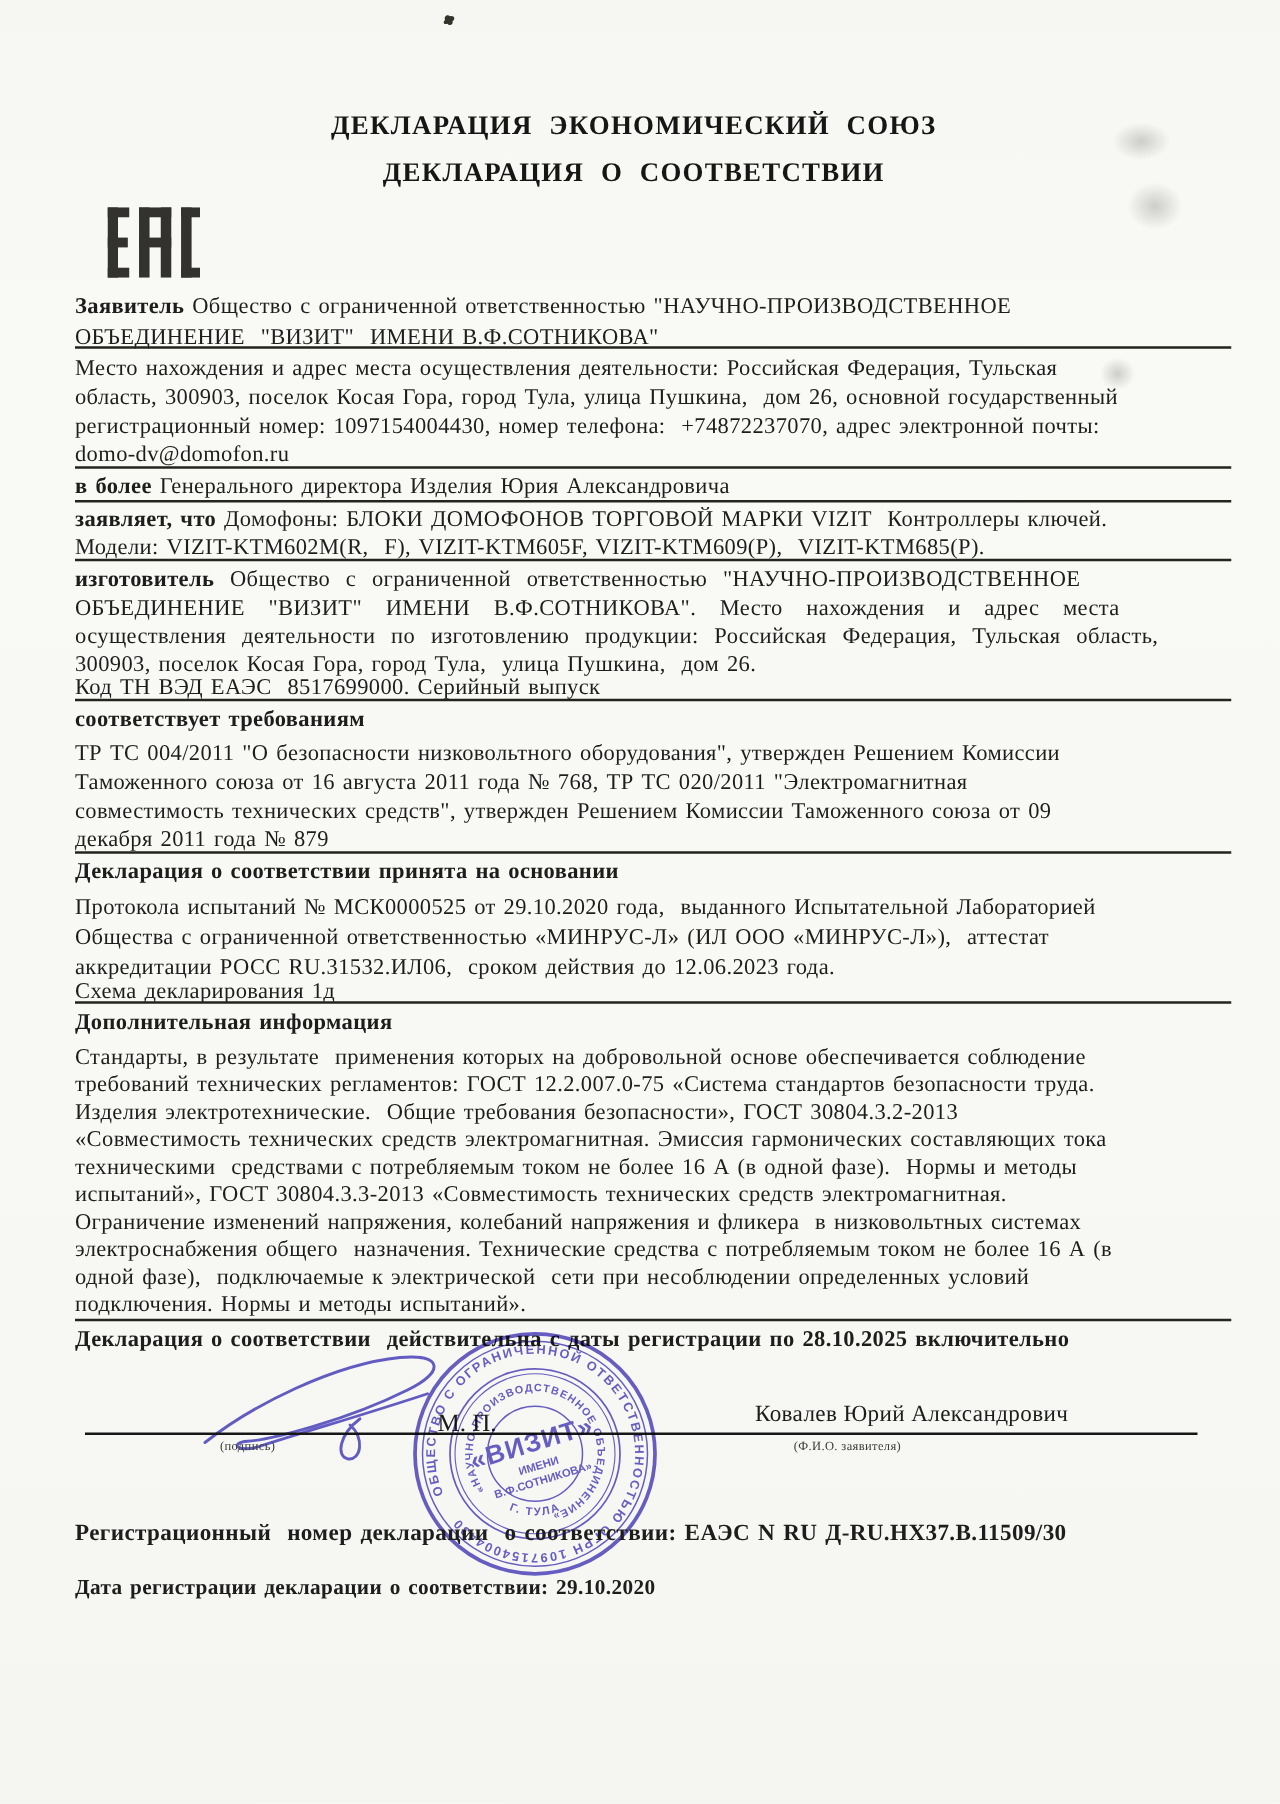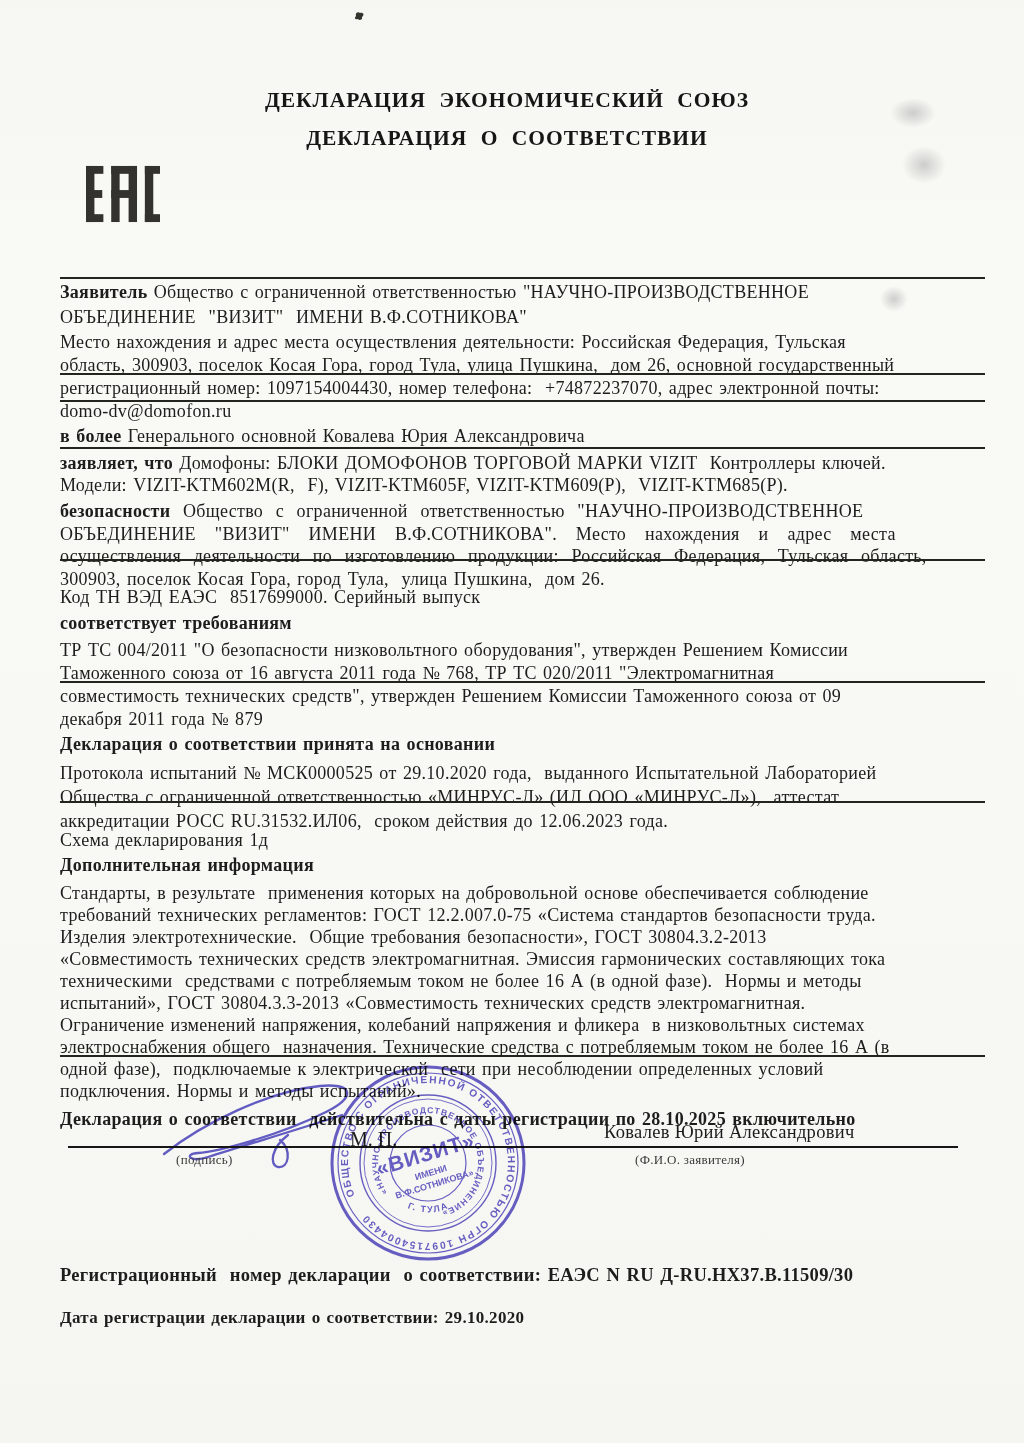--- a/index.html
+++ b/index.html
@@ -5,30 +5,30 @@
   html,body{margin:0;padding:0;}
   body{
     width:1024px;height:1443px;position:relative;overflow:hidden;
     background:linear-gradient(180deg,#f6f6f3 0%,#f9f9f6 18%,#f8f8f5 60%,#f5f5f2 100%);
     font-family:"Liberation Serif","DejaVu Serif",serif;color:#1c1c1c;
   }
   .abs{position:absolute;}
   .txt{
     position:absolute;left:60px;width:925px;
     font-size:18px;line-height:23px;letter-spacing:.3px;word-spacing:1.5px;
-    white-space:pre-wrap;color:#1d1d1b;margin-top:48px;
+    white-space:pre-wrap;color:#1d1d1b;
   }
   .txt b{font-weight:bold;}
   .title{
     position:absolute;left:42px;width:930px;text-align:center;
     font-size:21.5px;font-weight:bold;letter-spacing:1px;word-spacing:7px;color:#161614;
   }
   .heading{font-weight:bold;}
   .rule{position:absolute;height:2px;background:#24241f;}
-  .caption{position:absolute;font-size:13px;color:#3a3a38;letter-spacing:.3px;}
+  .caption{position:absolute;font-size:10px;color:#3a3a38;letter-spacing:.3px;}
   .smudge{position:absolute;border-radius:50%;
     background:radial-gradient(closest-side,rgba(140,140,138,.40),rgba(140,140,138,0));
   }
   .ink{mix-blend-mode:multiply;}
   svg{display:block;}
 </style>
 </head>
 <body>
 
 <div class="abs" style="left:352px;top:10px;width:14px;height:12px;">
@@ -63,28 +63,28 @@
 <div class="txt" style="top:232px;line-height:25px;"><b>Заявитель</b><span> Общество с ограниченной ответственностью "НАУЧНО-ПРОИЗВОДСТВЕННОЕ
 ОБЪЕДИНЕНИЕ  "ВИЗИТ"  ИМЕНИ В.Ф.СОТНИКОВА"</span></div>
 <div class="rule" style="left:60px;top:277px;width:925px;"></div>
 
 <div class="txt" style="top:283px;">Место нахождения и адрес места осуществления деятельности: Российская Федерация, Тульская
 область, 300903, поселок Косая Гора, город Тула, улица Пушкина,  дом 26, основной государственный
 регистрационный номер: 1097154004430, номер телефона:  +74872237070, адрес электронной почты:
 domo-dv@domofon.ru</div>
 <div class="rule" style="left:60px;top:373px;width:925px;"></div>
 
-<div class="txt" style="top:377px;"><b>в более</b><span> Генерального основной Ковалева Юрия Александровича</span></div>
+<div class="txt" style="top:377px;"><b>в более</b><span> Генерального директора Изделия Юрия Александровича</span></div>
 <div class="rule" style="left:60px;top:400px;width:925px;"></div>
 
 <div class="txt" style="top:404px;line-height:22px;"><b>заявляет, что</b><span> Домофоны: БЛОКИ ДОМОФОНОВ ТОРГОВОЙ МАРКИ VIZIT  Контроллеры ключей.
 Модели: VIZIT-KTM602M(R,  F), VIZIT-KTM605F, VIZIT-KTM609(P),  VIZIT-KTM685(P).</span></div>
 <div class="rule" style="left:60px;top:447px;width:925px;"></div>
 
-<div class="txt" style="top:452px;line-height:22.5px;"><b>безопасности</b><span>  Общество  с  ограниченной  ответственностью  "НАУЧНО-ПРОИЗВОДСТВЕННОЕ
+<div class="txt" style="top:452px;line-height:22.5px;"><b>изготовитель</b><span>  Общество  с  ограниченной  ответственностью  "НАУЧНО-ПРОИЗВОДСТВЕННОЕ
 ОБЪЕДИНЕНИЕ   "ВИЗИТ"   ИМЕНИ   В.Ф.СОТНИКОВА".   Место   нахождения   и   адрес   места
 осуществления  деятельности  по  изготовлению  продукции:  Российская  Федерация,  Тульская  область,
 300903, поселок Косая Гора, город Тула,  улица Пушкина,  дом 26.</span></div>
 <div class="txt" style="top:538px;">Код ТН ВЭД ЕАЭС  8517699000. Серийный выпуск</div>
 <div class="rule" style="left:60px;top:559px;width:925px;"></div>
 
 <div class="txt heading" style="top:564px;">соответствует требованиям</div>
 <div class="txt" style="top:591px;">ТР ТС 004/2011 "О безопасности низковольтного оборудования", утвержден Решением Комиссии
 Таможенного союза от 16 августа 2011 года № 768, ТР ТС 020/2011 "Электромагнитная
 совместимость технических средств", утвержден Решением Комиссии Таможенного союза от 09

